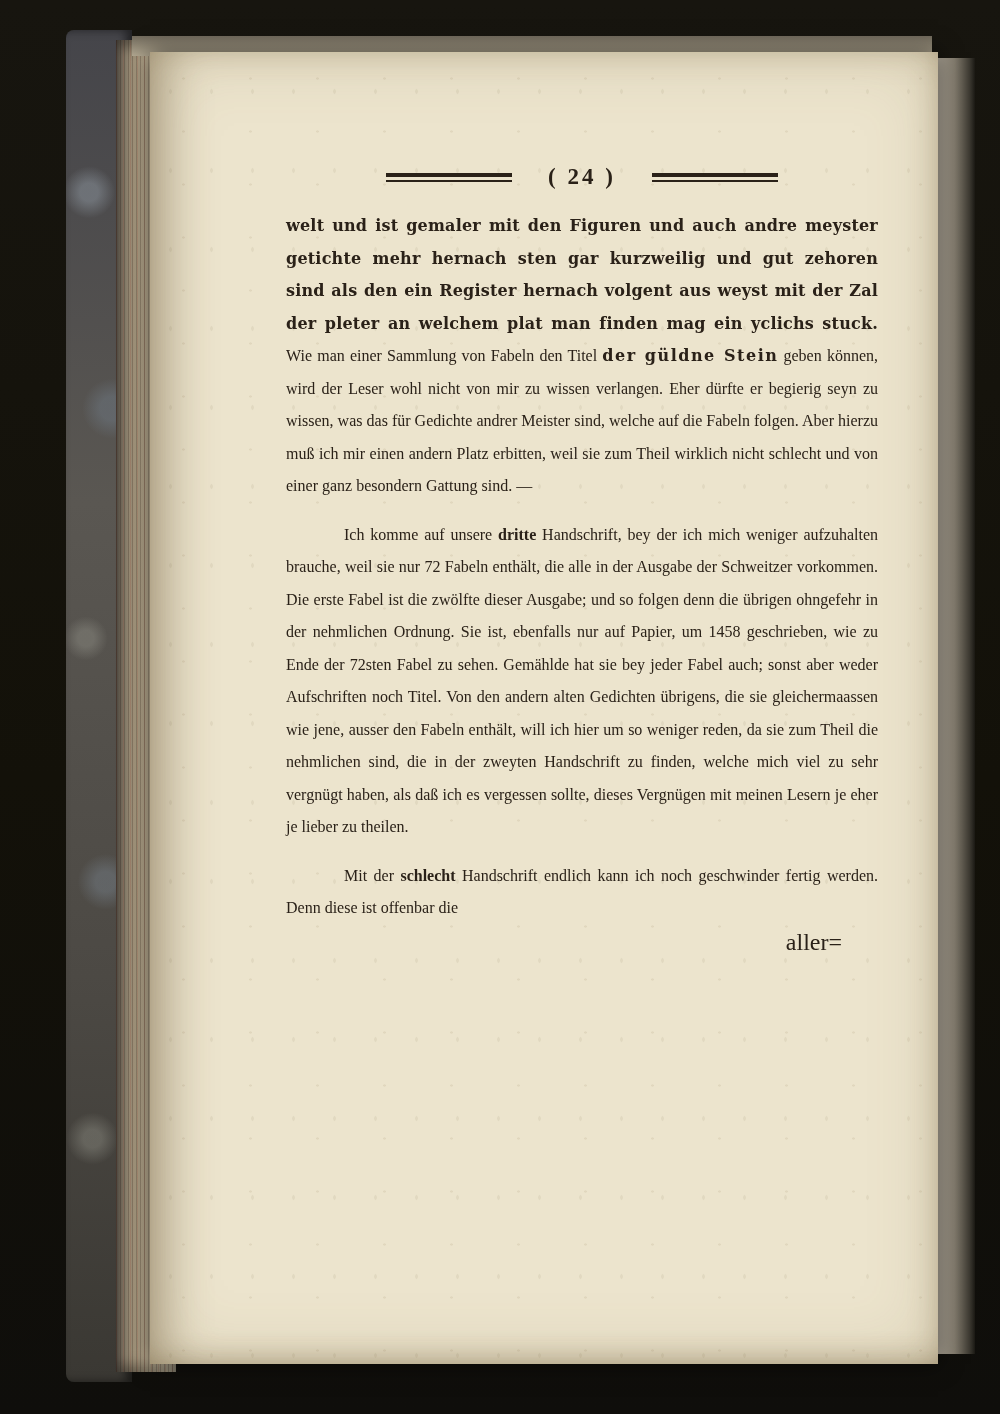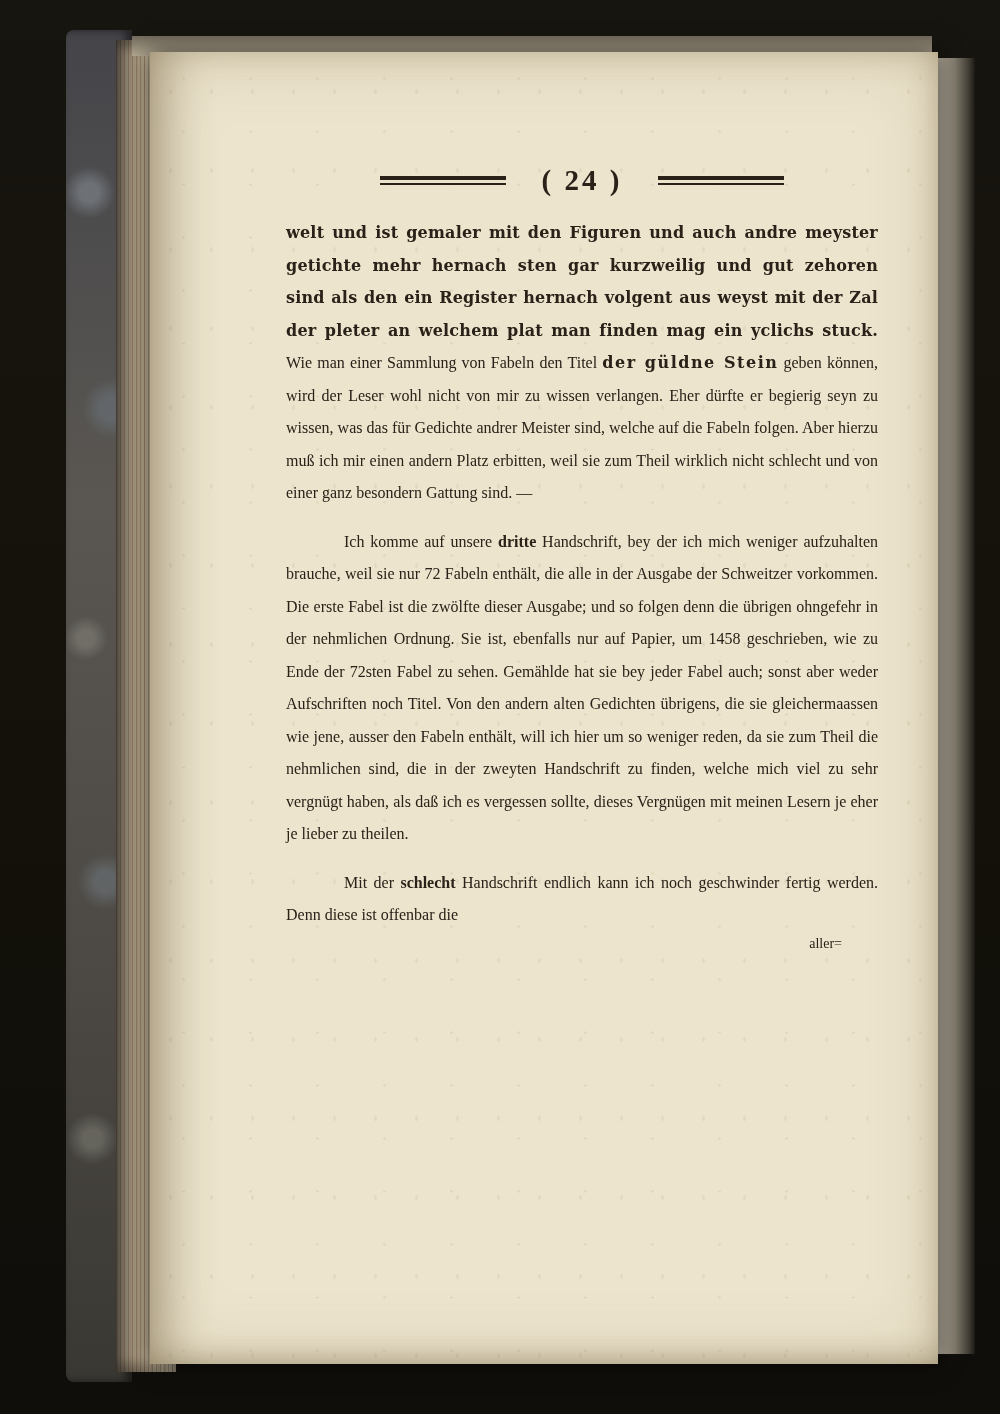--- a/index.html
+++ b/index.html
@@ -82,21 +82,21 @@
     gap: 36px;
     margin-bottom: 20px;
   }
   .double-rule {
     width: 126px;
     height: 3px;
     border-top: 4px solid var(--ink, #2a2118);
     border-bottom: 2px solid var(--ink, #2a2118);
   }
   .pagenum {
-    font-size: 29px;
+    font-size: 23px;
     font-weight: bold;
     letter-spacing: 3px;
     color: var(--ink, #2a2118);
     white-space: nowrap;
   }
   p.body {
     margin: 0;
     font-size: 16px;
     line-height: 32.5px;
     text-align: justify;
@@ -114,21 +114,21 @@
   .emph {
     font-family: "DejaVu Serif", serif;
     font-weight: bold;
     letter-spacing: 1.5px;
   }
   .bold { font-weight: bold; }
   .catchword {
     margin-top: 4px;
     padding-right: 36px;
     text-align: right;
-    font-size: 14px;
+    font-size: 24px;
     color: var(--ink, #2a2118);
   }
 </style>
 </head>
 <body>
 
 <div class="photo">
 
   <div class="board"></div>
   <div class="stack"></div>

